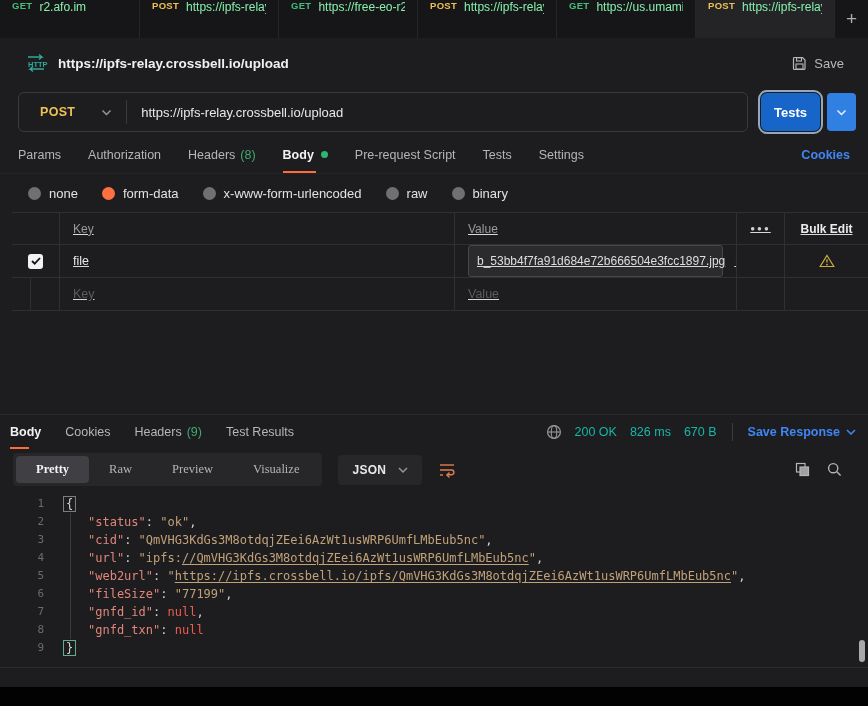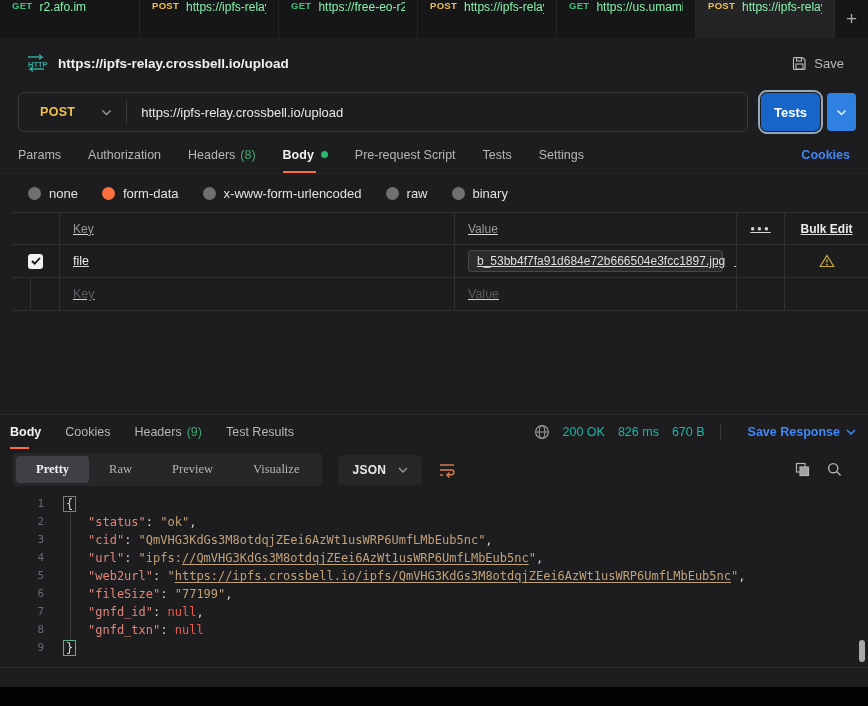--- a/index.html
+++ b/index.html
@@ -64,36 +64,36 @@
   .fcell { display:flex; align-items:center; padding:0 13px; border-right:1px solid #303033;
            font-size:12.5px; overflow:hidden;text-decoration:underline; }
   .fcell:last-child { border-right:none; }
   .hlabel { color:#9a9a9d; font-size:12px; }
   .dots-ic { margin:0 auto; color:#cfcfd1; font-size:8px; letter-spacing:2px; }
   .bulk-edit { margin:0 auto; color:#ececee; font-weight:bold; font-size:12px; cursor:pointer; }
   .ckcell { justify-content:center; padding:0; }
   .checkbox { width:15px; height:15px; background:#f2f2f2; border-radius:3px; display:flex;
               align-items:center; justify-content:center; cursor:pointer; }
   .keytxt { color:#e8e8ea; }
-  .chip { display:flex; align-items:center; gap:9px; height:22px; max-width:100%;
+  .chip { display:flex; align-items:center; gap:9px; height:32px; max-width:100%;
           background:#2b2b2e; border:1px solid #47474a; border-radius:3px; padding:0 8px; }
   .chip-txt { font-size:12px; color:#dededf; white-space:nowrap; }
   .chip-x { color:#9a9a9c; font-size:12px; cursor:pointer; line-height:1; }
   .warn { margin:0 auto; }
   .ph { color:#5c5c60; }
   .handle-sliver { width:19px; height:100%; border-right:1px solid #303033; }
   
   .fill { flex:1; }
   
   .resp-hdr { height:35px; flex:none; display:flex; align-items:center; padding:0 12px 0 10px; gap:24px;
               border-top:1px solid #29292c; }
   .resp-meta { margin-left:auto; display:flex; align-items:center; gap:13px; }
   .stat { color:#14b8a6; font-size:12.5px; }
   .meta-div { width:1px; height:18px; background:#3a3a3d; margin:0 2px; }
-  .save-resp { color:#4086f4; font-weight:bold; font-size:12.5px; display:flex; align-items:center; gap:6px; cursor:pointer;margin-left:12px; }
+  .save-resp { color:#4086f4; font-weight:bold; font-size:12.5px; display:flex; align-items:center; gap:6px; cursor:pointer; }
   
   .resp-toolbar { height:41px; flex:none; display:flex; align-items:center; padding:0 26px 0 13px; gap:16px; }
   .seg { display:flex; background:#27272a; border-radius:4px; padding:3px; }
   .segit { padding:6px 20px; font-size:12.5px; color:#b4b4b6; border-radius:4px; cursor:pointer;font-family:Liberation Serif, serif; }
   .segit.active { background:#3f3f44; color:#f2f2f4; font-weight:bold; }
   .fmt-dd { display:flex; align-items:center; gap:12px; background:#27272a; border-radius:4px;
             padding:8px 14px; cursor:pointer; }
   .fmt-txt { font-size:12px; font-weight:bold; color:#e8e8ea; letter-spacing:.3px; }
   .tool-icons-r { margin-left:auto; display:flex; align-items:center; gap:17px; }
   

